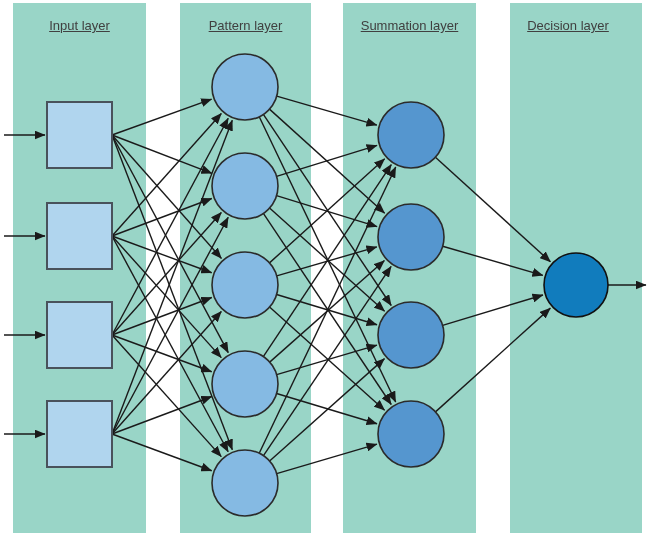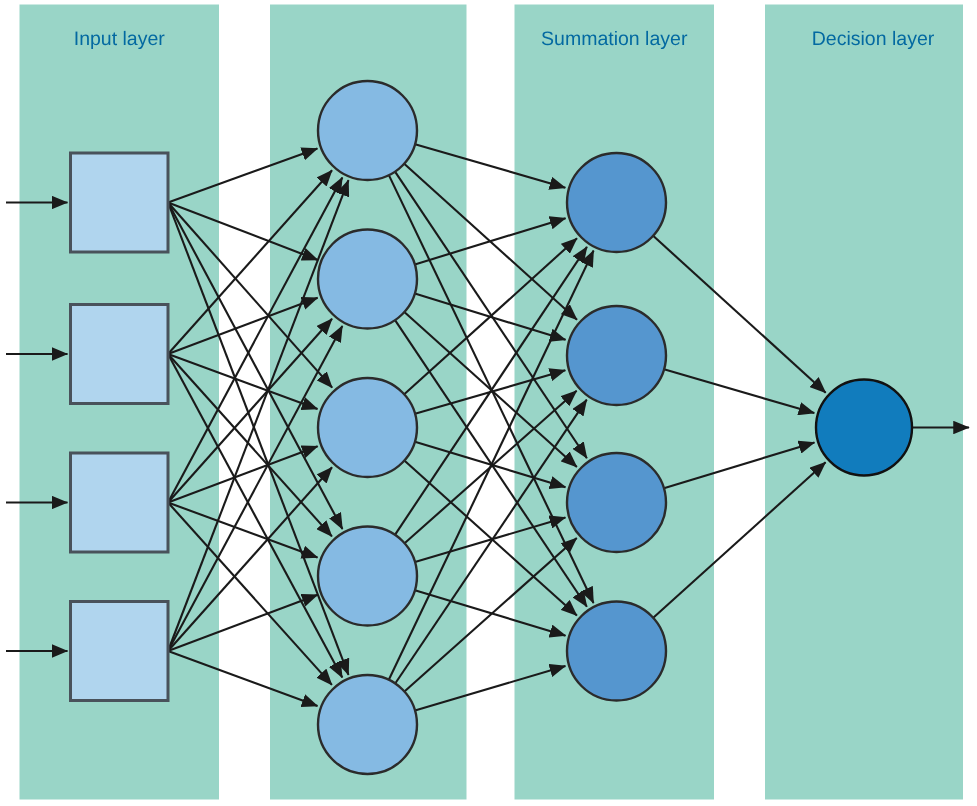--- a/index.html
+++ b/index.html
@@ -1,27 +1,27 @@
 <!DOCTYPE html>
 <html><head>
 <meta charset="utf-8">
 <style>
   html,body{margin:0;padding:0;background:#ffffff;}
   .stage{position:relative;width:651px;height:537px;background:#ffffff;overflow:hidden;
          font-family:"Liberation Sans",sans-serif;}
   .stage svg{position:absolute;left:0;top:0;}
   .labels{position:absolute;left:0;top:0;width:651px;height:537px;pointer-events:none;}
   .layer-label{position:absolute;top:18px;text-align:center;
-               font:13px/15.5px "Liberation Sans",sans-serif;color:#0369a1;}
+               font:13px/15.5px "Liberation Sans",sans-serif;color:#404040;text-decoration:underline;}
   .layer-label span{display:block;}
   .layer-label span:empty{display:none;}
   .lab0{left:13px;width:133px;}
   .lab1{left:180px;width:131px;}
   .lab2{left:343px;width:133px;}
-  .lab3{left:516px;width:132px;}
+  .lab3{left:502px;width:132px;}
 </style>
 </head>
 <body>
 
 <div class="stage">
   <svg width="651" height="537" viewBox="0 0 651 537" xmlns="http://www.w3.org/2000/svg">
     <defs>
       <marker id="ah" viewBox="0 0 11 9" refX="10.5" refY="4.5" markerWidth="11" markerHeight="9" markerUnits="userSpaceOnUse" orient="auto">
         <path d="M0,0 L11,4.5 L0,9 Z" fill="#1a1a1a"></path>
       </marker>
@@ -98,20 +98,23 @@
         <circle cx="411" cy="335" r="33" fill="#5596cf" stroke="#2b2b2b" stroke-width="1.6"></circle>
         <circle cx="411" cy="434" r="33" fill="#5596cf" stroke="#2b2b2b" stroke-width="1.6"></circle>
         <circle cx="576" cy="285" r="32" fill="#117cbd" stroke="#111111" stroke-width="1.6"></circle>
       </g>
   </svg>
 
   <div class="labels">
     <div class="layer-label lab0">
       <span>Input layer</span>
     </div>
+    <div class="layer-label lab1">
+      <span>Pattern layer</span>
+    </div>
     <div class="layer-label lab2">
       <span>Summation layer</span>
     </div>
     <div class="layer-label lab3">
       <span>Decision layer</span>
     </div>
   </div>
 </div>
 
 </body></html>

